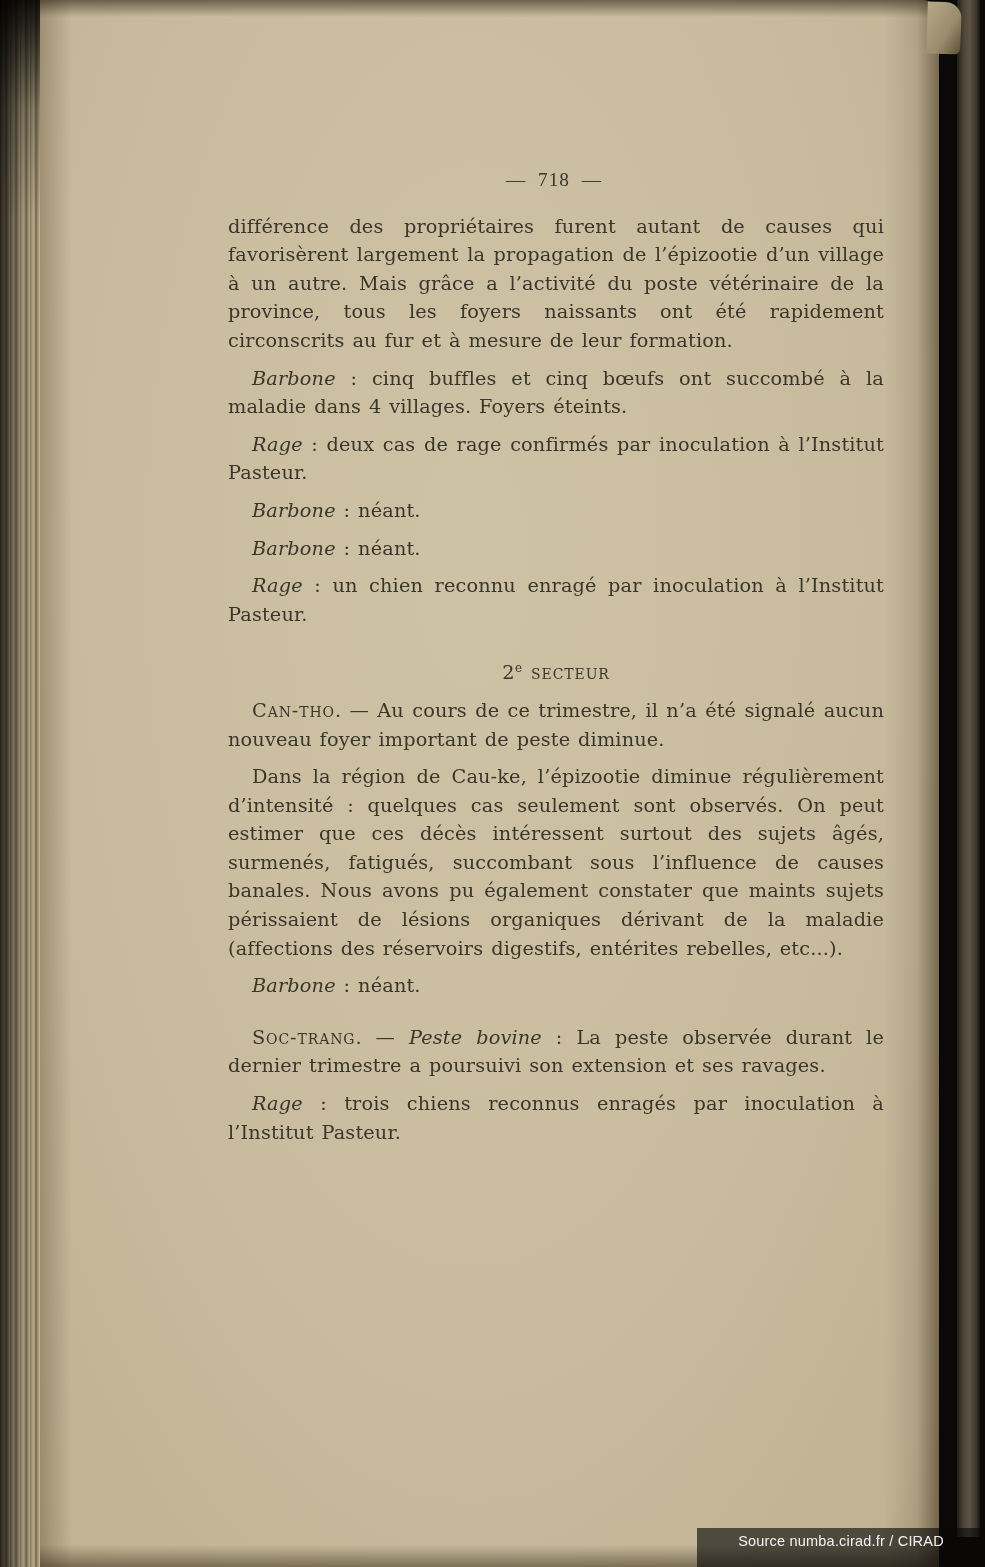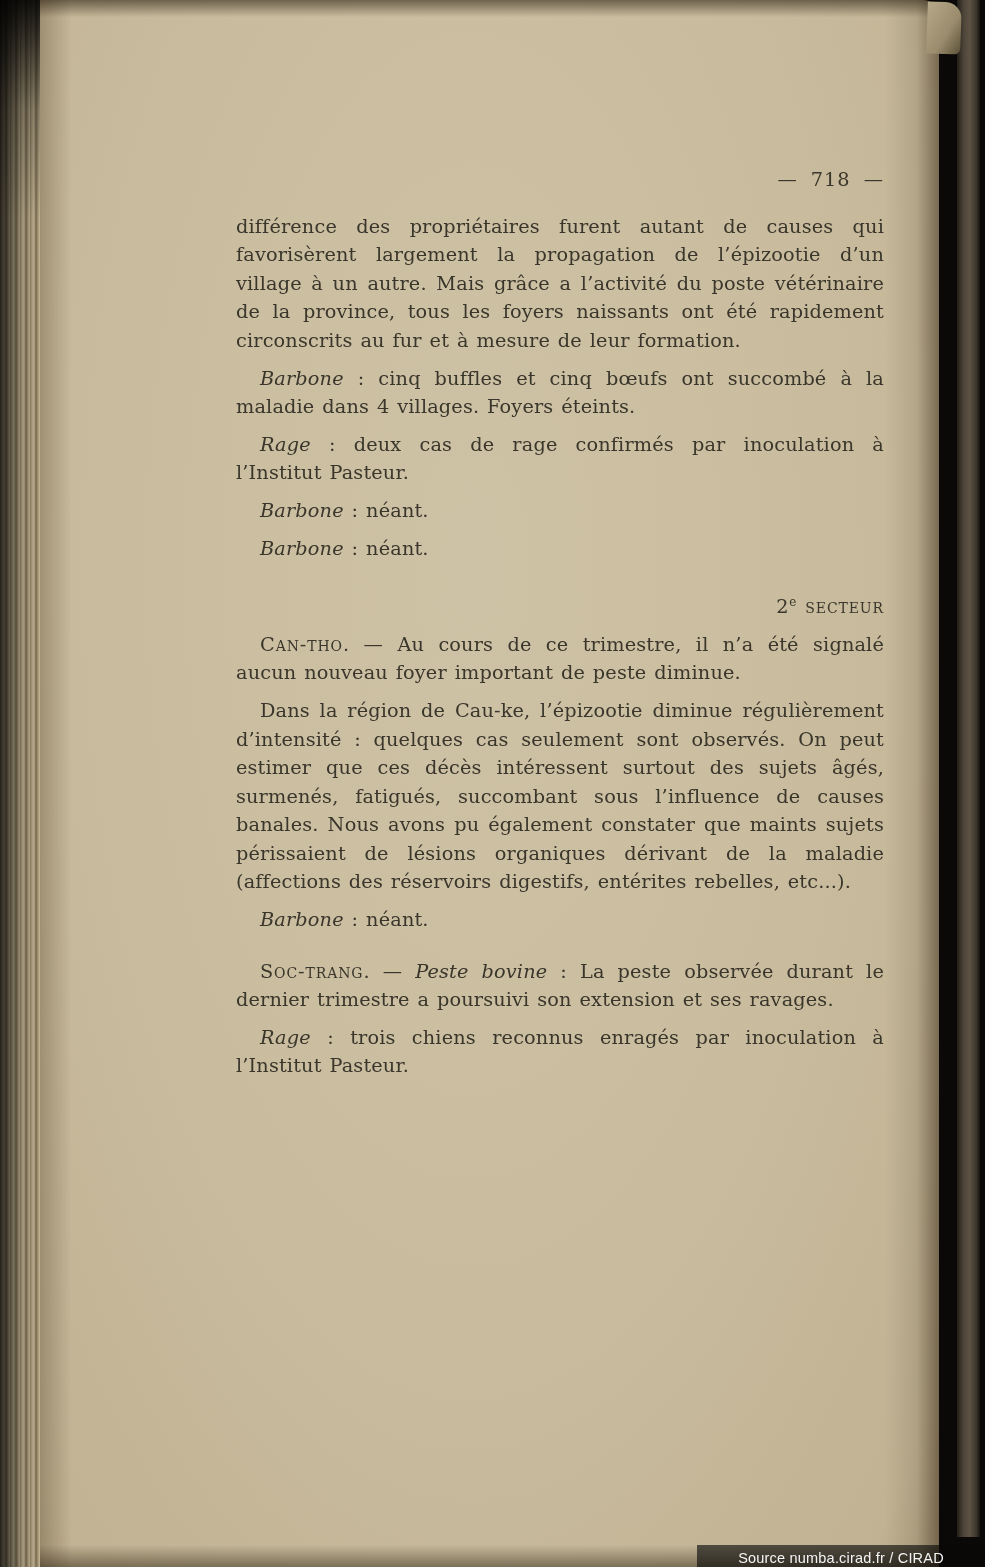--- a/index.html
+++ b/index.html
@@ -57,39 +57,39 @@
   
   .content{
     position:absolute;left:184px;top:166px;width:660px;
     color:var(--ink);
     font-size:19.3px;line-height:28.6px;
     text-align:justify;
     word-spacing:1.6px;letter-spacing:0.15px;
     hyphens:auto;
   }
   .page-number{
-    text-align:right;
+    text-align:center;
     margin:0 0 18px 0;
-    letter-spacing:1px;word-spacing:6px;
+    letter-spacing:1px;word-spacing:6px;font-family:Liberation Serif, serif;
   }
-  p.para{margin:9px 0 0 12px;}
+  p.para{margin:9px 0 0 4px;}
   p.para.indent{text-indent:24px;}
   p.para.section{margin-top:23px;}
   p.para.heading{
-    text-align:right;text-indent:0;
+    text-align:center;text-indent:0;
     margin-top:30px;margin-bottom:3px;
     letter-spacing:0.6px;
   }
   .sc{font-variant:small-caps;letter-spacing:0.9px;}
   sup{font-size:0.62em;line-height:0;vertical-align:super;}
   i{font-style:italic;}
 
   
   .watermark{
-    position:absolute;right:0;bottom:0;width:288px;height:22px;
+    position:absolute;right:0;bottom:0;width:288px;height:39px;
     background:rgba(8,8,8,0.62);
     color:#f3f3f3;
     font-family:"Liberation Sans","DejaVu Sans",sans-serif;
     font-size:14.5px;line-height:27px;text-align:center;
     letter-spacing:0.2px;
   }
 </style>
 </head>
 <body>
 
@@ -99,20 +99,21 @@
 
   <div class="page">
     <div class="content">
       <div class="page-number">— 718 —</div>
 
     <p class="para"><span>différence des propriétaires furent autant de causes qui favorisèrent largement la propagation de l’épizootie d’un village à un autre. Mais grâce a l’activité du poste vétérinaire de la province, tous les foyers naissants ont été rapidement circonscrits au fur et à mesure de leur formation.</span></p>
         <p class="para indent"><i>Barbone</i><span> : cinq buffles et cinq bœufs ont succombé à la maladie dans 4 villages. Foyers éteints.</span></p>
         <p class="para indent"><i>Rage</i><span> : deux cas de rage confirmés par inoculation à l’Institut Pasteur.</span></p>
         <p class="para indent"><i>Barbone</i><span> : néant.</span></p>
         <p class="para indent"><i>Barbone</i><span> : néant.</span></p>
+        <p class="para indent"><i>Rage</i><span> : un chien reconnu enragé par inoculation à l’Institut Pasteur.</span></p>
         <p class="para heading section"><span>2</span><sup>e</sup><span> </span><span class="sc">secteur</span></p>
         <p class="para indent"><span class="sc">Can-tho</span><span>. — Au cours de ce trimestre, il n’a été signalé aucun nouveau foyer important de peste diminue.</span></p>
         <p class="para indent"><span>Dans la région de Cau-ke, l’épizootie diminue régulièrement d’intensité : quelques cas seulement sont observés. On peut estimer que ces décès intéressent surtout des sujets âgés, surmenés, fatigués, succombant sous l’influence de causes banales. Nous avons pu également constater que maints sujets périssaient de lésions organiques dérivant de la maladie (affections des réservoirs digestifs, entérites rebelles, etc...).</span></p>
         <p class="para indent"><i>Barbone</i><span> : néant.</span></p>
         <p class="para indent section"><span class="sc">Soc-trang</span><span>. — </span><i>Peste bovine</i><span> : La peste observée durant le dernier trimestre a poursuivi son extension et ses ravages.</span></p>
         <p class="para indent"><i>Rage</i><span> : trois chiens reconnus enragés par inoculation à l’Institut Pasteur.</span></p>
       </div>
   </div>
 
   <div class="right-gutter">

